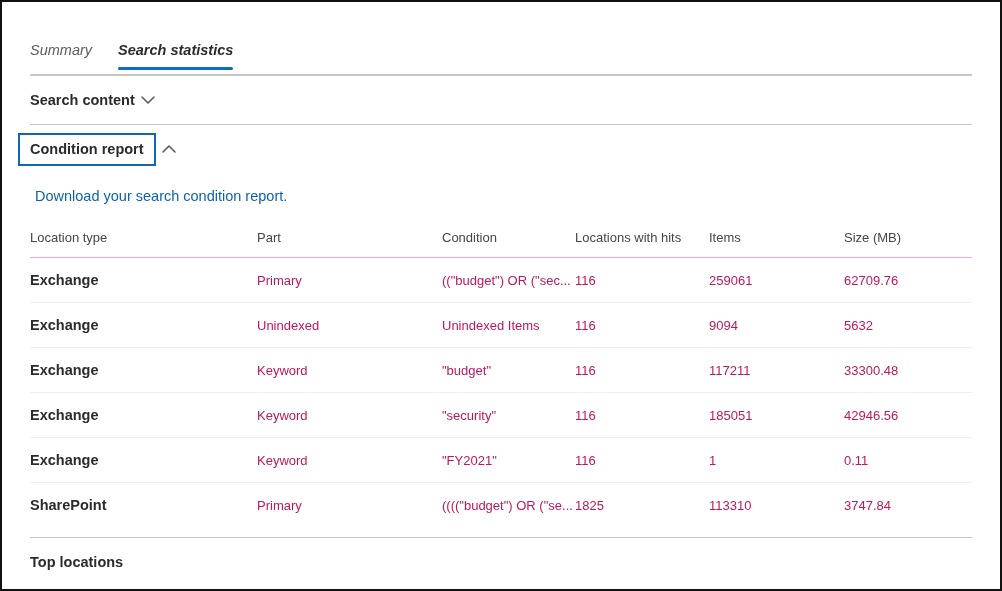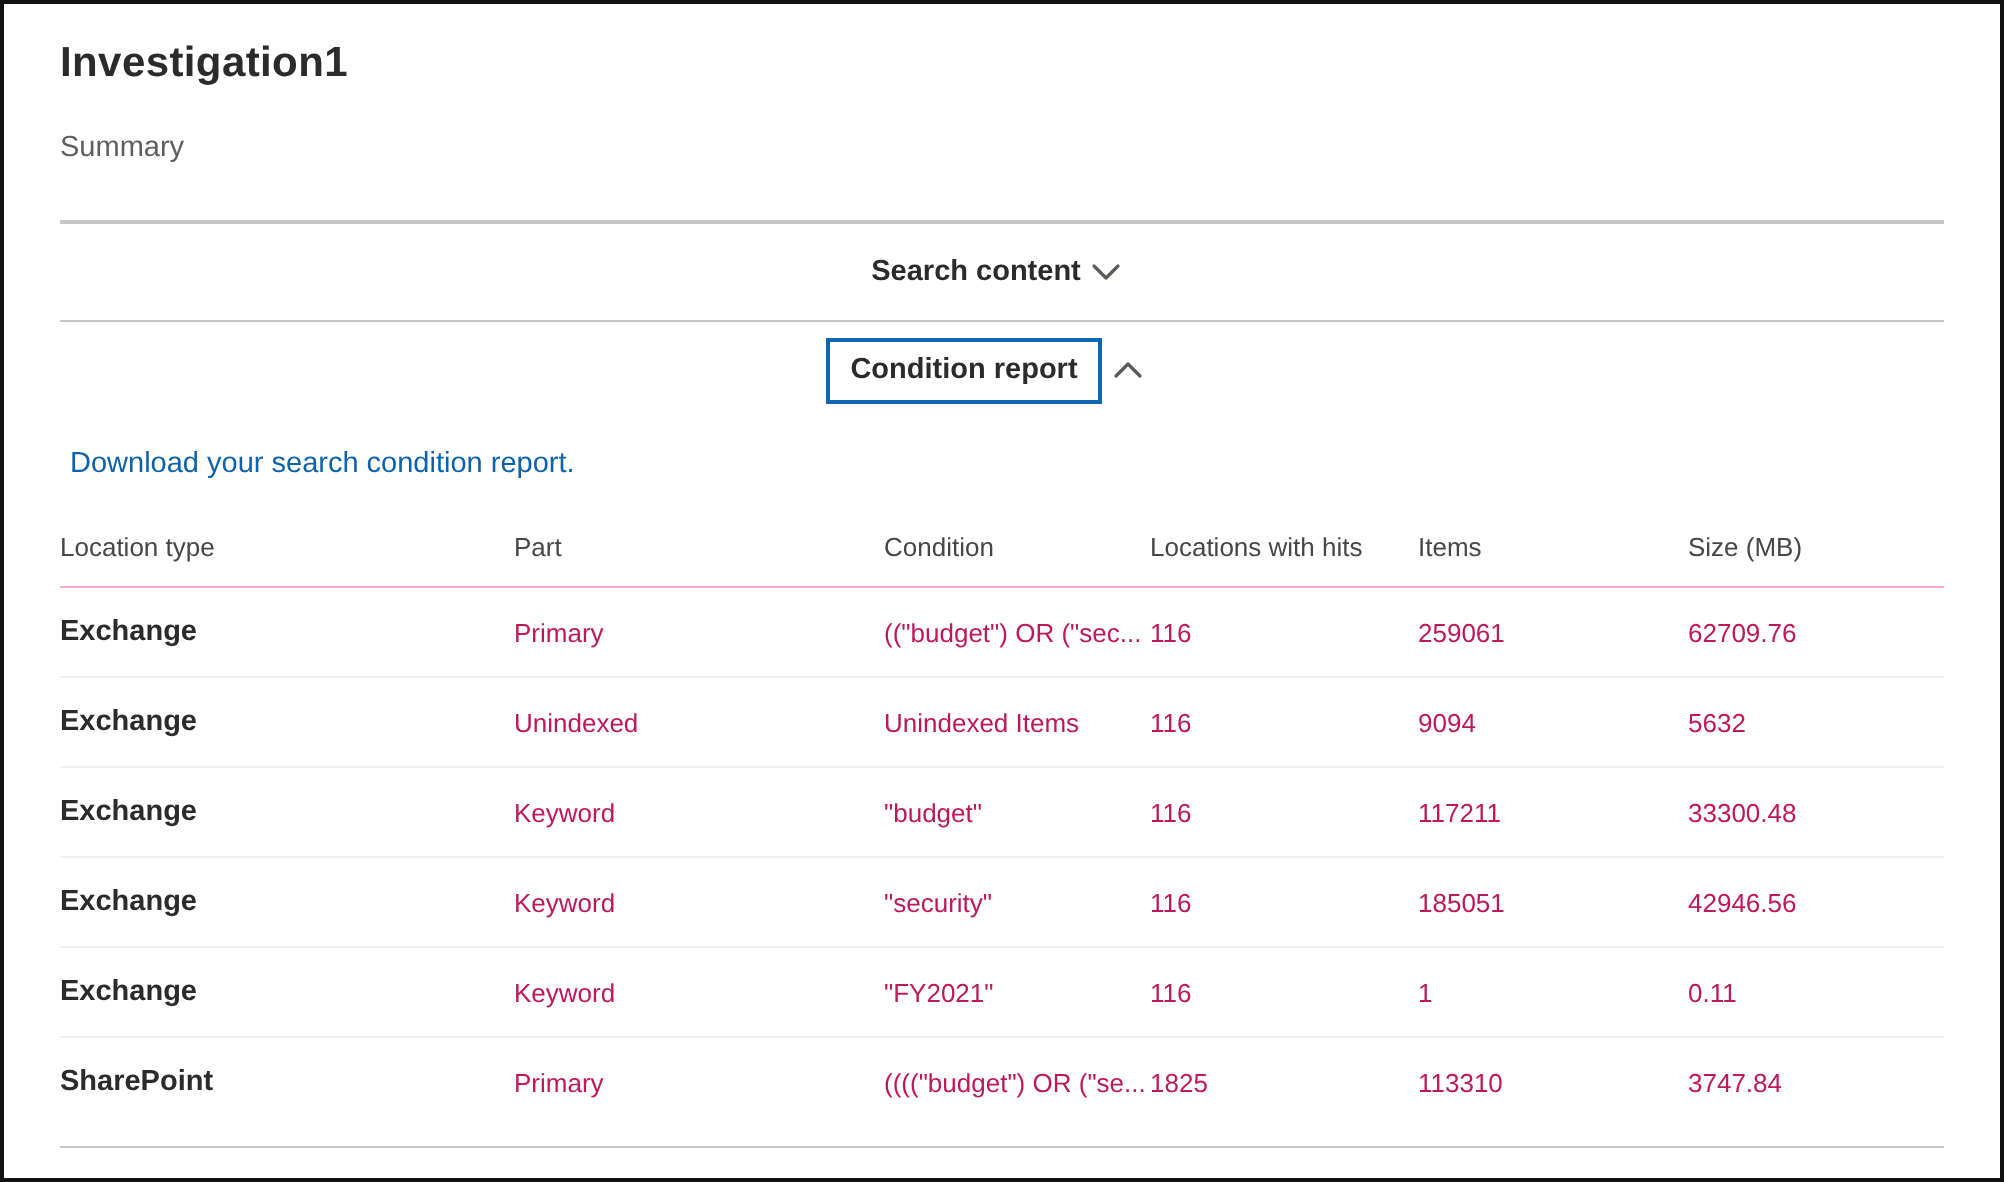--- a/index.html
+++ b/index.html
@@ -25,23 +25,24 @@
   
   .tabs {
     display: flex;
     gap: 26px;
     margin-top: 22px;
     align-items: flex-end;
   }
   .tab {
     font-size: 14.5px;
     color: #605e5c;
-    padding-bottom: 28px;
+    padding-bottom: 16px;
     position: relative;
     cursor: pointer;
+    font-style: italic;
   }
   .tab.active {
     color: #2b2b2b;
     font-weight: 700;
   }
   .tab.active::after {
     content: "";
     position: absolute;
     left: 0; right: 0; bottom: 4px;
     height: 3px;
@@ -50,21 +51,21 @@
   }
   .divider {
     height: 2px;
     background: #c8c6c4;
   }
   .divider.light { height: 1px; background: #c8c6c4; }
   
   .section-row {
     display: flex;
     align-items: center;
-    justify-content: center;
+    justify-content: flex-start;
     height: 48px;
   }
   .section-label {
     font-size: 14.5px;
     font-weight: 700;
     color: #2b2b2b;
   }
   .focus-box {
     border: 2px solid #1267b4;
     padding: 5px 10px 6px 10px;
@@ -117,24 +118,24 @@
     display: flex;
     align-items: center;
     height: 48px;
   }
 </style>
 </head>
 <body>
 
 <div class="page">
 
-  <h1 class="page-title">Investigation1</h1>
 
   <div class="tabs">
     <div class="tab">Summary</div>
+    <div class="tab active">Search statistics</div>
   </div>
 
   <div class="divider"></div>
 
   <div class="section-row">
     <span class="section-label">Search content</span>
     <span class="chevron">
       <svg width="16" height="16" viewBox="0 0 16 16">
           <polyline points="2,5 8,11 14,5" fill="none" stroke="#5d5b58" stroke-width="1.6" stroke-linecap="round" stroke-linejoin="round"></polyline>
         </svg>

